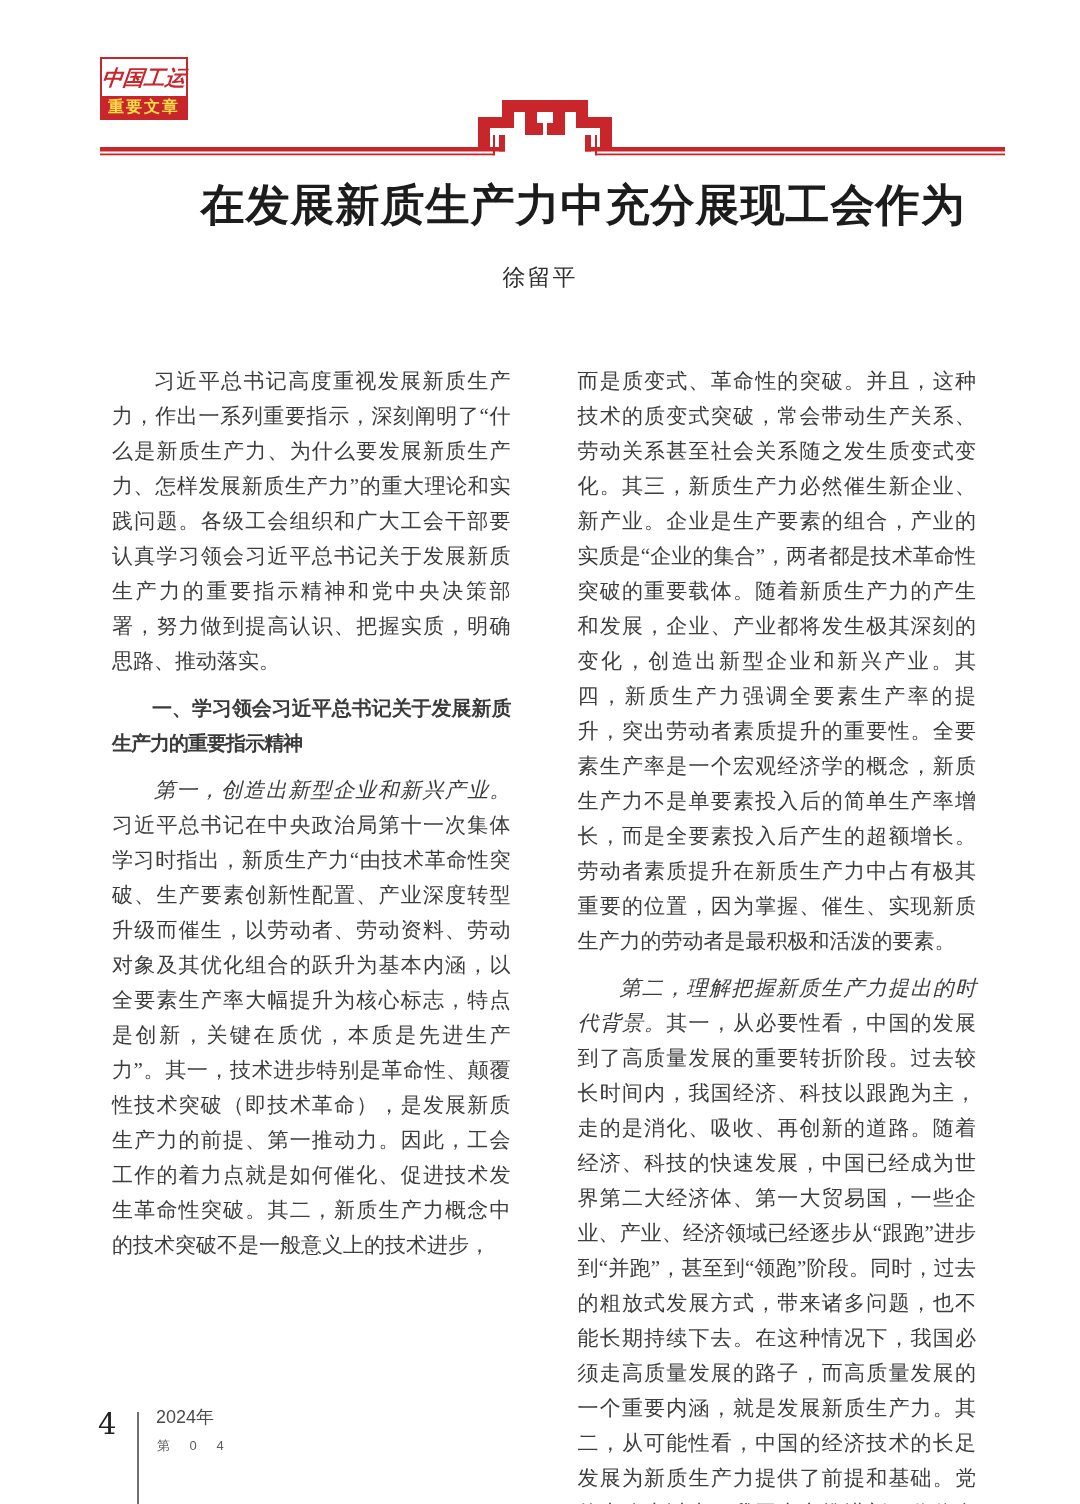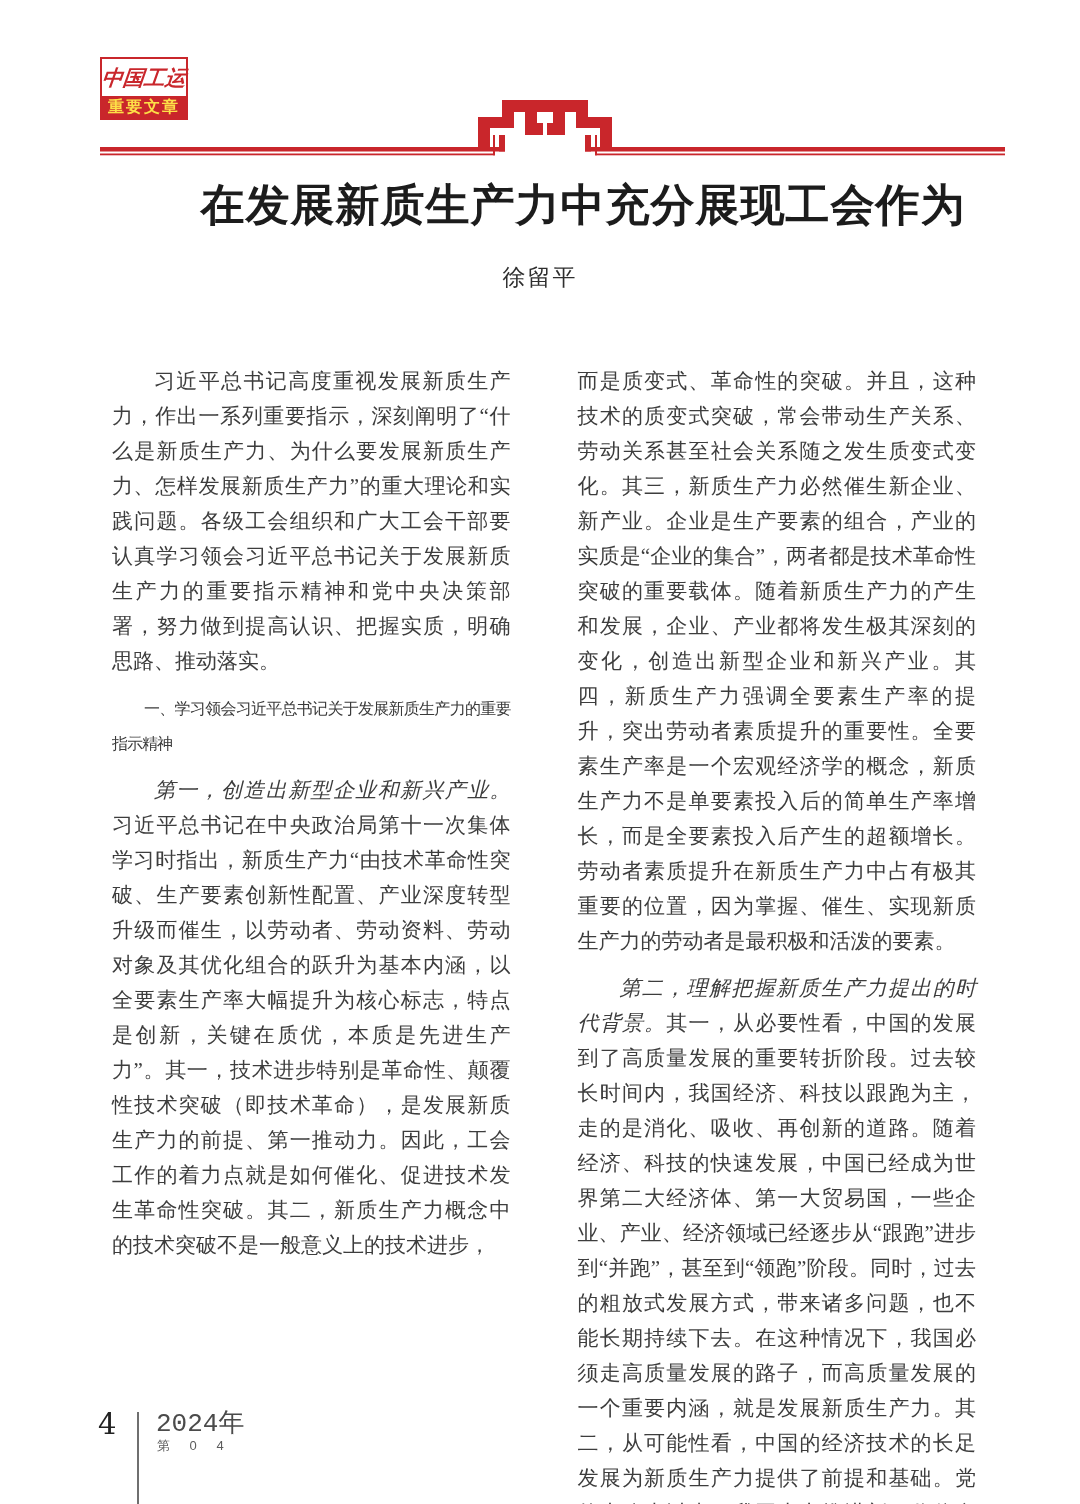--- a/index.html
+++ b/index.html
@@ -47,36 +47,36 @@
   
   .body-columns {
     position:absolute; left:100px; top:352px; width:888px;
     display:flex; gap:43px; color:#3d3d3d;
   }
   .col { width:423px; font-size:21px; line-height:35px; text-align:justify; }
   .col p { margin:12px; text-indent:2em; }
   .col p.cont { text-indent:0; }
   .sec-heading {
     font-family:"Liberation Sans","DejaVu Sans",sans-serif;
-    font-weight:normal; color:#3a3a3a; font-size:16px; letter-spacing:-1px;
+    font-weight:bold; color:#3a3a3a; font-size:20px; letter-spacing:-1px;
     margin:23px 0 15px 0; text-indent:2.1em; line-height:35px; text-align:justify;
   }
   .kai { font-style:italic; }
 
   
   .footer-pagenum {
     position:absolute; left:98px; top:1407px; font-size:29px; color:#222;
     font-family:"DejaVu Serif","Liberation Serif",serif;
   }
   .footer-rule {
     position:absolute; left:137px; top:1412px; width:2px; height:92px; background:#6f6f6f;
   }
   .footer-year {
-    position:absolute; left:156px; top:1405px; font-size:26px; color:#4b4b4b;
-    font-family:Liberation Mono, monospace;
+    position:absolute; left:156px; top:1405px; font-size:18px; color:#4b4b4b;
+    font-family:Liberation Sans, sans-serif;
   }
   .footer-issue {
     position:absolute; left:157px; top:1437px; font-size:13px; color:#5c5c5c;
     letter-spacing:8px; font-family:"Liberation Sans","DejaVu Sans",sans-serif;
   }
 </style>
 </head>
 <body>
 
 <div class="logo">

